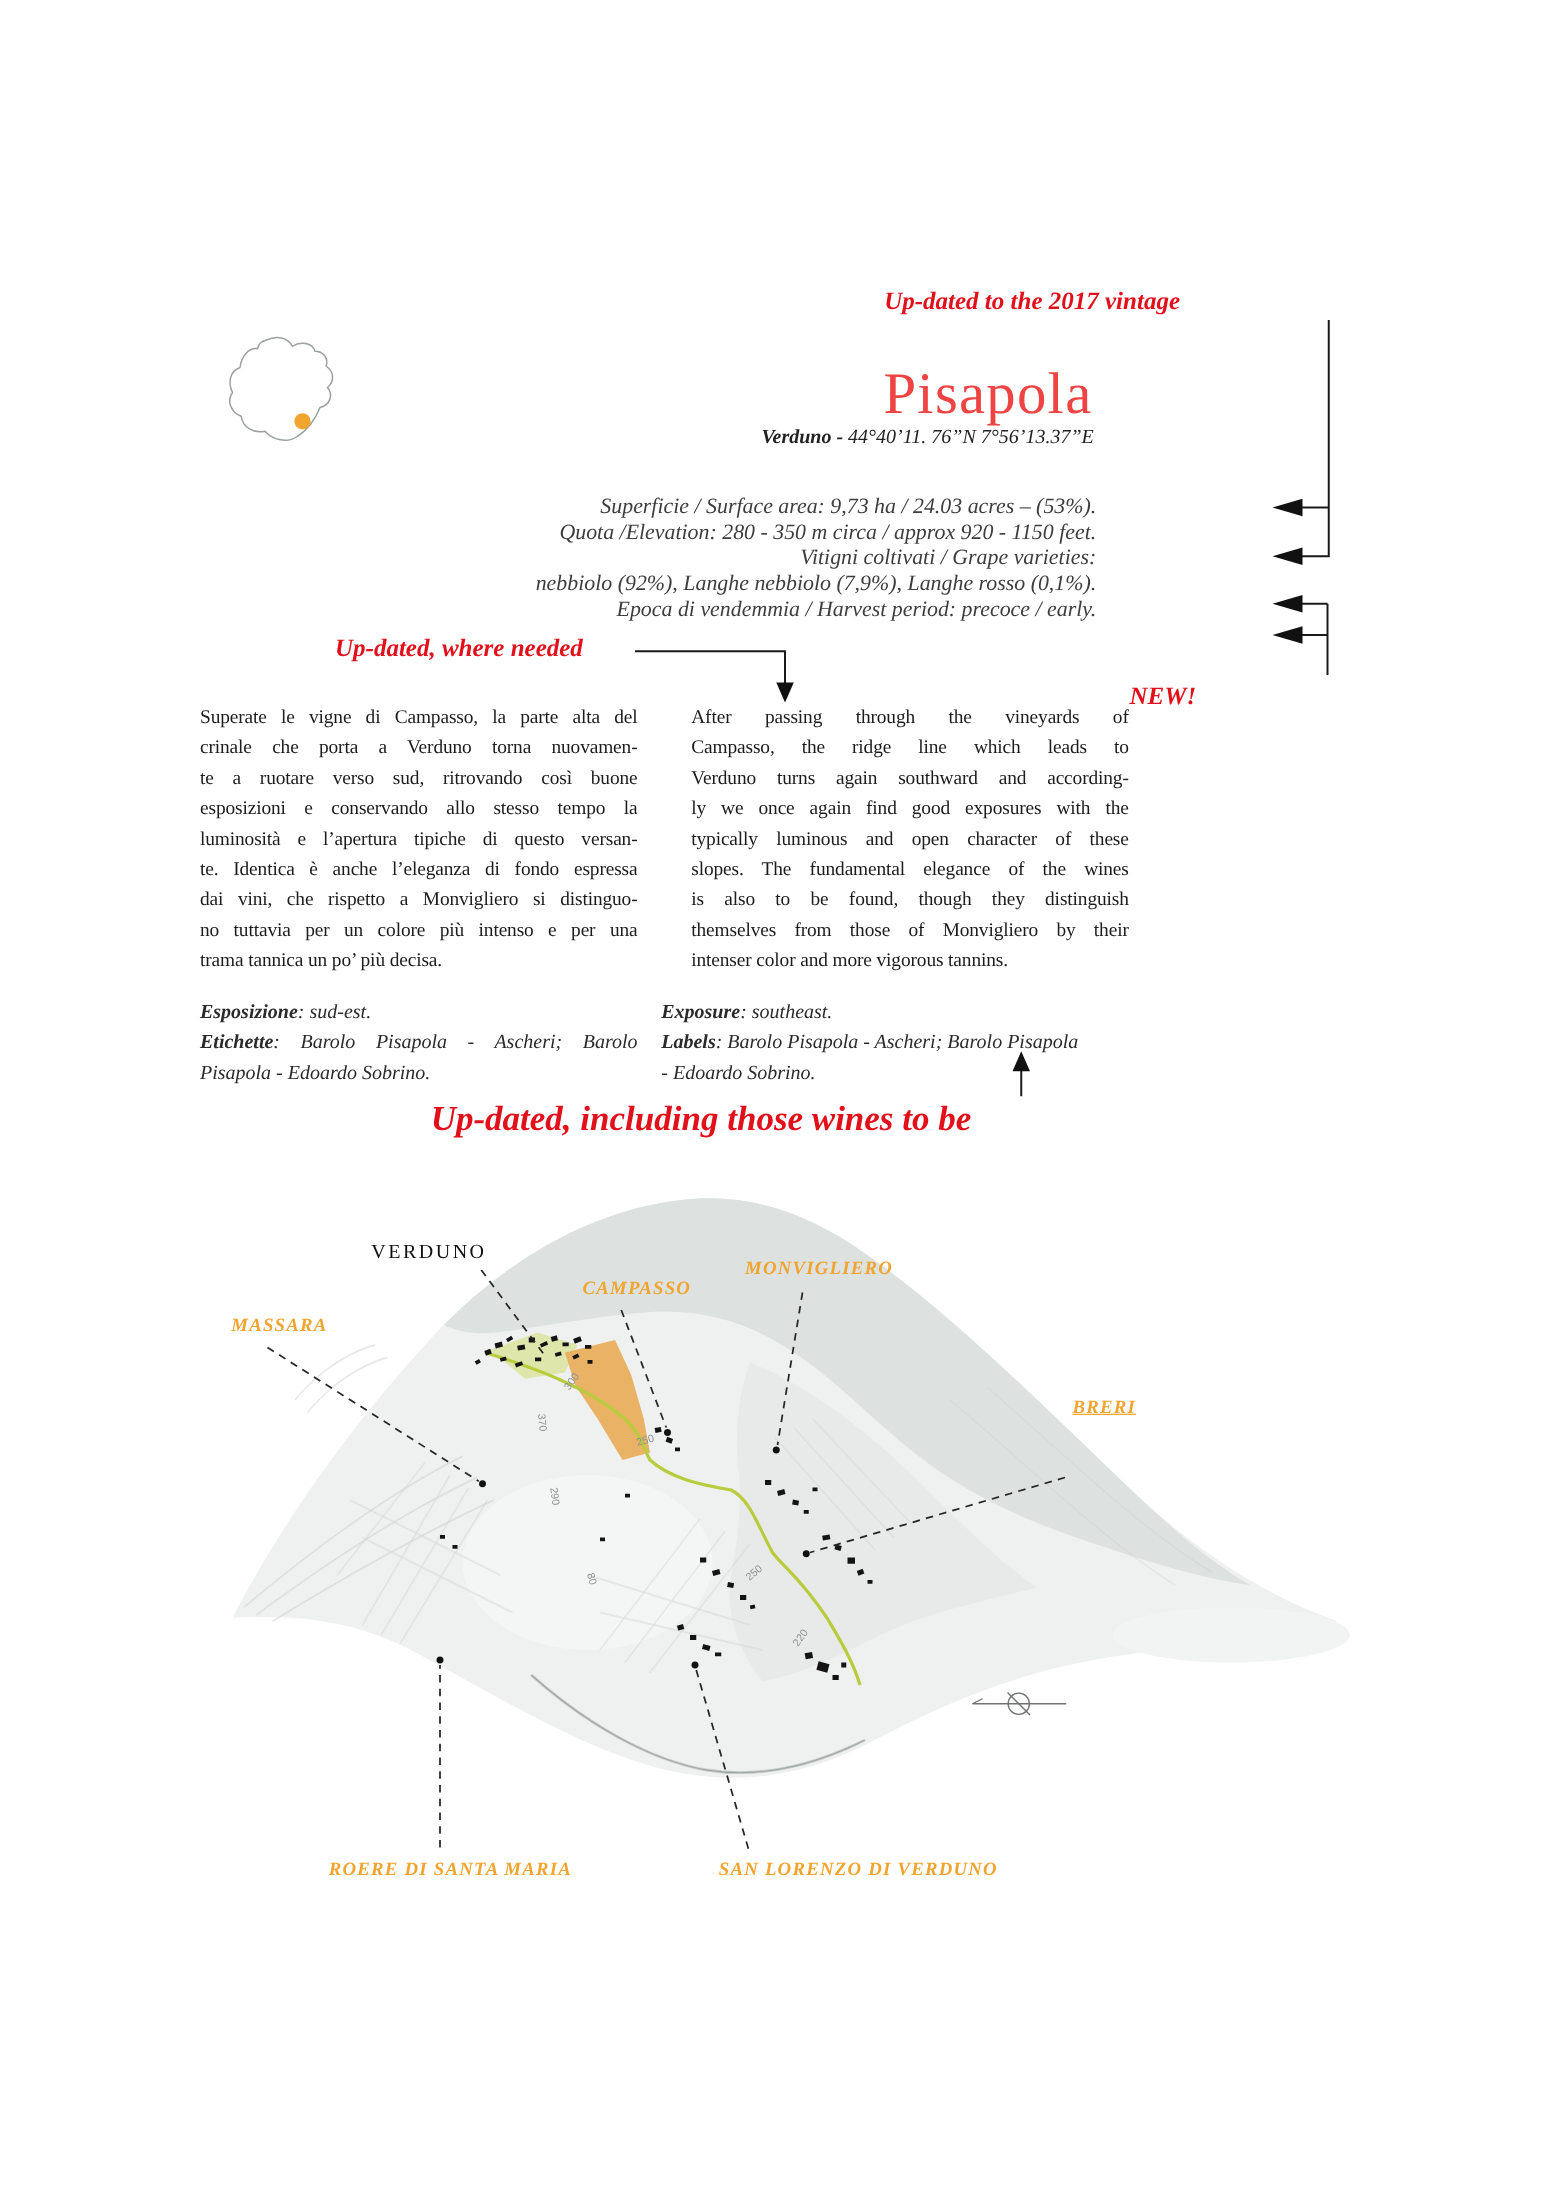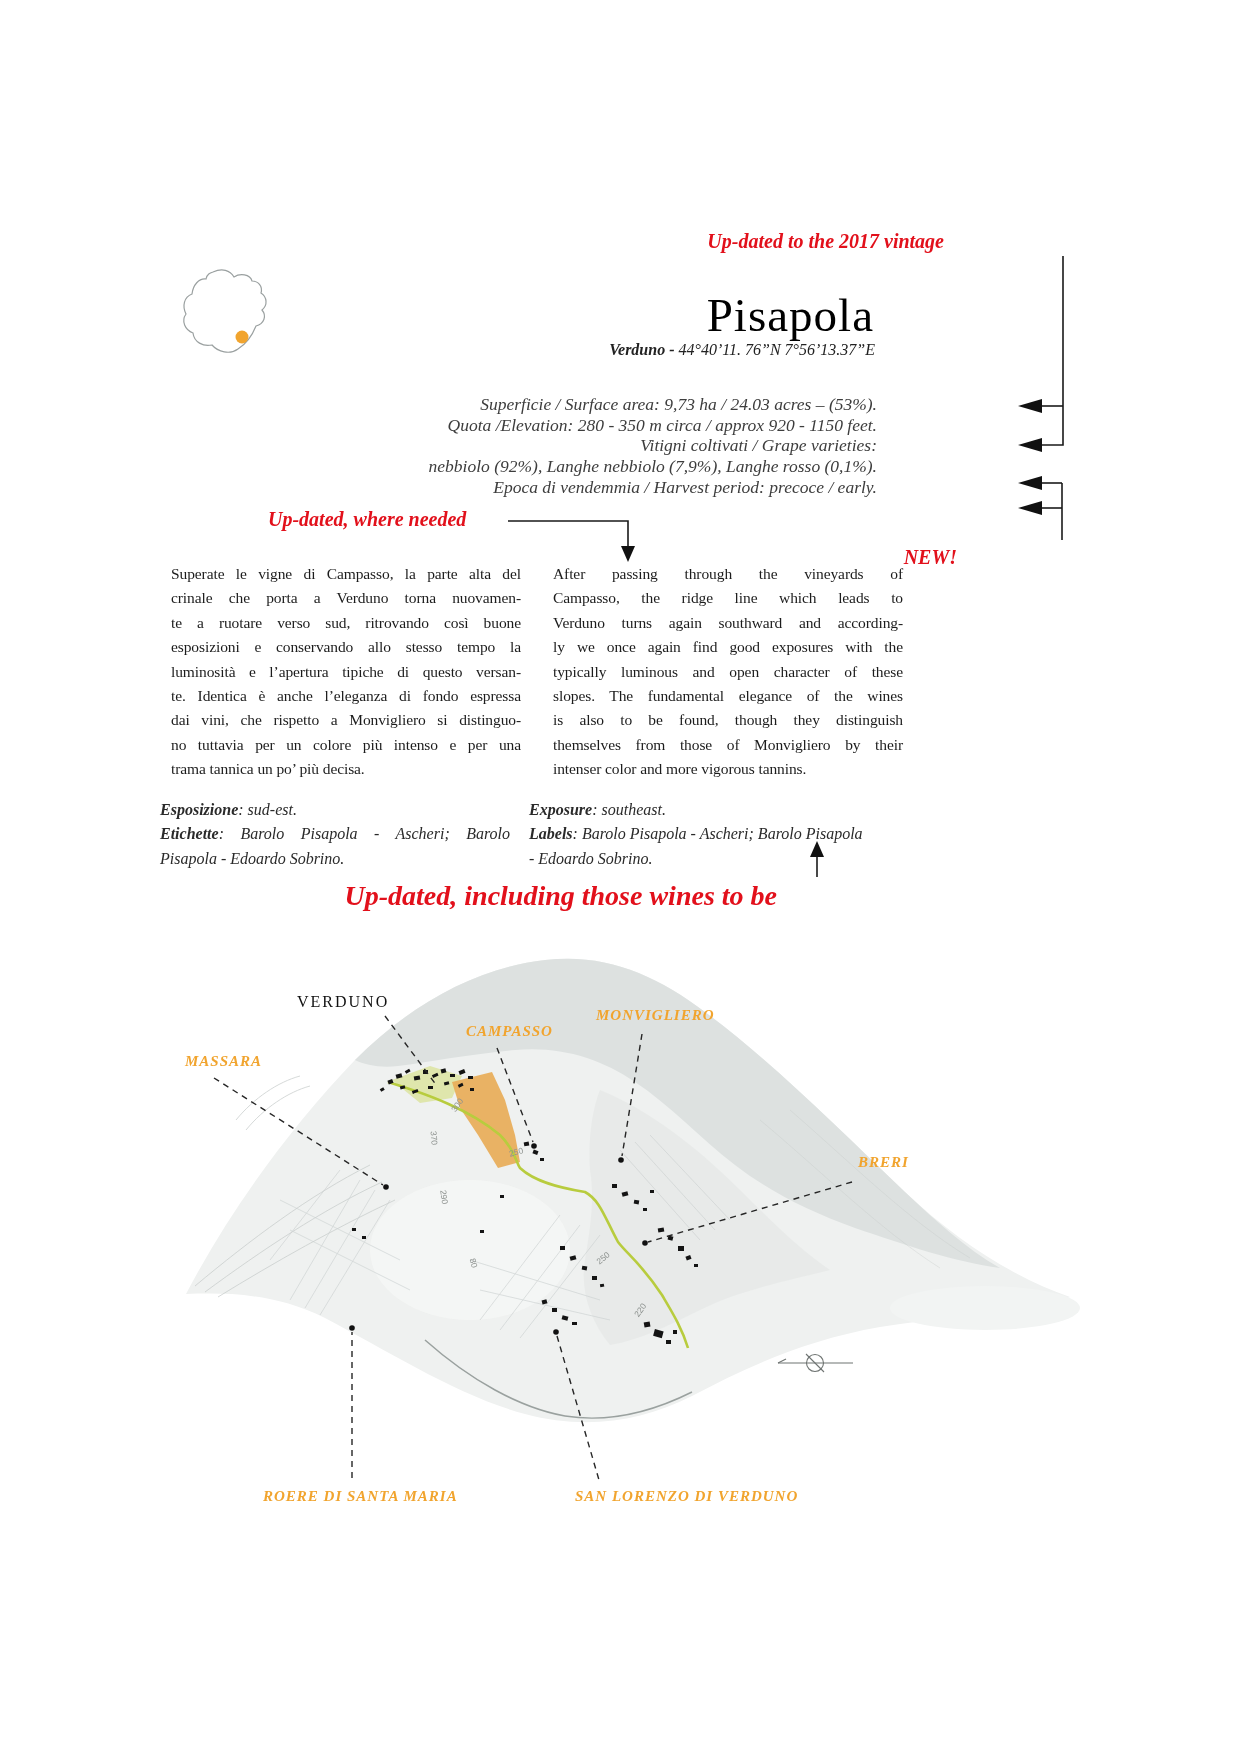--- a/index.html
+++ b/index.html
@@ -2,51 +2,51 @@
 <html><head>
 <meta charset="utf-8">
 <style>
   html,body{margin:0;padding:0;background:#fff;}
   #page{position:relative;width:1112px;height:1754px;background:#ffffff;overflow:hidden;
         font-family:"Liberation Serif",serif;color:#1c1c1c;}
   .abs{position:absolute;}
   .red{color:#e2101b;font-weight:bold;font-style:italic;}
   
   .vintage-note{right:168px;top:230px;font-size:20px;white-space:nowrap;}
-  .page-title{right:238px;top:288px;font-size:47px;letter-spacing:1px;color:#000000;}
+  .page-title{right:238px;top:288px;font-size:47px;letter-spacing:1px;color:#ef4444;}
   .subtitle{right:237px;top:341px;font-size:16px;white-space:nowrap;color:#222;}
   .subtitle .commune{font-weight:bold;font-style:italic;}
   .subtitle .coords{font-style:italic;}
   
   .stats{right:235px;top:394px;text-align:right;font-style:italic;font-size:17.5px;
          line-height:20.7px;color:#3d3d3d;}
   .stats div{white-space:nowrap;}
   .new-flag{right:155px;top:546px;font-size:20px;}
   .where-needed{left:268px;top:508px;font-size:20px;white-space:nowrap;}
   
   .para{width:350px;top:562px;font-size:15.5px;line-height:24.4px;letter-spacing:-0.1px;}
-  .para-it{left:171px;}
+  .para-it{left:160px;}
   .para-en{left:553px;}
   .para .ln{text-align:justify;text-align-last:justify;white-space:normal;}
   .para .ln.last{text-align-last:left;}
   
   .det{width:350px;top:798px;font-size:16px;line-height:24.3px;font-style:italic;color:#2a2a2a;}
   .det-it{left:160px;}
   .det-en{left:529px;}
   .det .lbl{font-weight:bold;}
   .det .just{text-align:justify;text-align-last:justify;}
   .det .nw{white-space:nowrap;}
   .labels-note{right:335px;top:884px;font-size:28px;line-height:24px;text-align:center;white-space:nowrap;}
   
   .town-label{left:297px;top:993px;font-size:16px;letter-spacing:2px;color:#111;}
   .vy{font-size:15px;letter-spacing:1px;color:#f1a42e;font-weight:bold;font-style:italic;white-space:nowrap;}
   .vy-massara{left:185px;top:1053px;}
   .vy-campasso{left:466px;top:1023px;}
   .vy-monvigliero{left:596px;top:1007px;}
-  .vy-breri{left:858px;top:1154px;}
+  .vy-breri{left:858px;top:1118px;text-decoration:underline;}
   .vy-roere{left:263px;top:1488px;}
   .vy-sanlorenzo{left:575px;top:1488px;}
   .contour{position:absolute;font-size:8.5px;color:#8d928f;font-family:"Liberation Sans",sans-serif;}
   #art{position:absolute;left:0;top:0;}
 </style>
 </head>
 <body>
 
 <div id="page">
 

